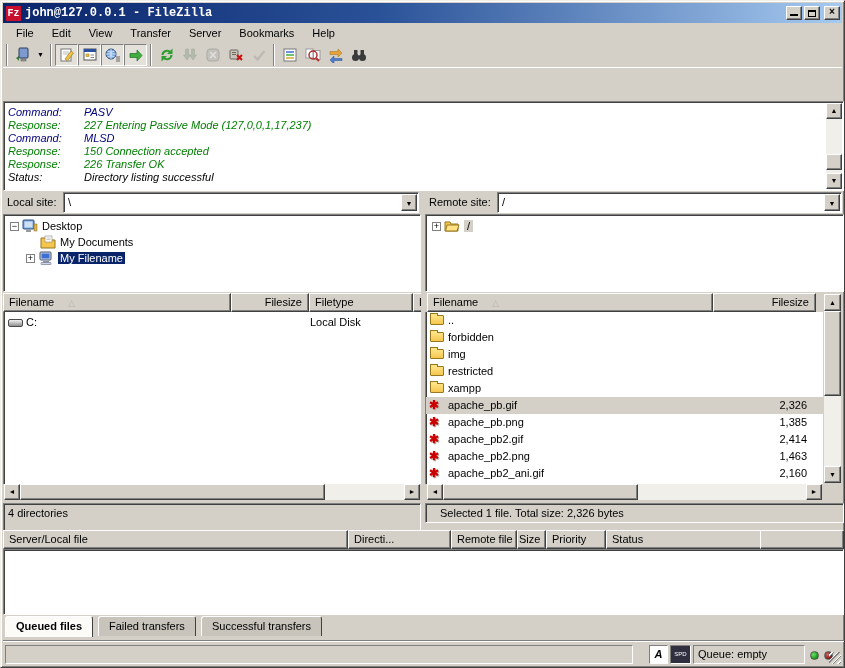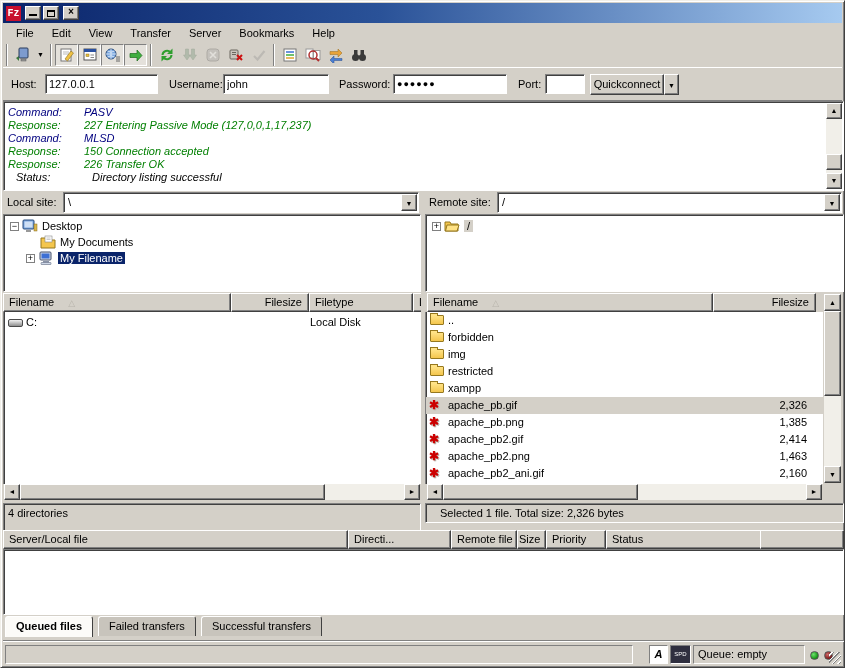--- a/index.html
+++ b/index.html
@@ -41,21 +41,21 @@
   .qlabel { position:absolute; top:10px; }
   .qinput { position:absolute; top:6px; height:20px; border:1px solid #808080; border-right-color:#fff;
     border-bottom-color:#fff; box-shadow:inset 1px 1px 0 #404040; padding:0 3px; font-size:11px;
     font-family:"Liberation Sans",sans-serif; background:#fff; }
   #qcbtn { position:absolute; left:587px; top:6px; width:74px; height:21px; font-size:11px; text-align:center; line-height:19px; }
   #qcdd { position:absolute; left:661px; top:6px; width:15px; height:21px; font-size:7px; text-align:center; line-height:21px; }
   
   #log { left:2px; top:100px; width:841px; height:90px; }
   .logline { position:absolute; left:4px; height:13px; white-space:nowrap;font-style:italic; }
   .llabel { display:inline-block; width:76px; }
-  .lc { color:#00007f; } .lr { color:#007f00; } .ls { color:#000;margin-left:8px; }
+  .lc { color:#00007f; } .lr { color:#007f00; } .ls { color:#000; }
   
   .sbtn { position:absolute; font-size:7px; text-align:center; color:#000;
     border:1px solid #fff; border-right-color:#404040; border-bottom-color:#404040;
     box-shadow: inset -1px -1px 0 #808080; background:#d4d0c8; }
   .strack { position:absolute; background:#f1efe9; }
   .sthumb { position:absolute; border:1px solid #fff; border-right-color:#404040; border-bottom-color:#404040;
     box-shadow: inset -1px -1px 0 #808080; background:#d4d0c8; }
   
   .sitelabel { position:absolute; top:4px; }
   .combo { position:absolute; top:0; height:21px; background:#fff; border:1px solid #808080;
@@ -102,20 +102,21 @@
   #grip { position:absolute; right:3px; bottom:3px; width:12px; height:12px;
     background:repeating-linear-gradient(135deg,transparent 0 2px,#fff 2px 3px,#808080 3px 4px); }
 </style>
 </head>
 <body>
 
 <div id="win">
 
   <div id="titlebar" class="abs">
     <div id="fzicon">Fz</div>
+    <div id="title">john@127.0.0.1 - FileZilla</div>
     <div class="tbtn raised">
         <span class="glyph-min"></span>
       </div>
     <div class="tbtn raised">
         <span class="glyph-max"></span>
       </div>
     <div class="tbtn raised" style="margin-left:2px"><span>×</span></div>
   </div>
 
   <div id="menubar" class="abs">
@@ -231,32 +232,20 @@
       <svg viewBox="0 0 16 16">
           <rect x="3" y="3" width="3.5" height="5" fill="#3a3a3a"></rect>
           <rect x="9.5" y="3" width="3.5" height="5" fill="#3a3a3a"></rect>
           <circle cx="4.5" cy="10.5" r="3.5" fill="#3a3a3a"></circle>
           <circle cx="11.5" cy="10.5" r="3.5" fill="#3a3a3a"></circle>
           <rect x="6" y="8.5" width="4" height="3" fill="#3a3a3a"></rect>
         </svg>
     </div>
   </div>
 
-  <div id="quickbar" class="abs">
-    <span class="qlabel" style="left:8px">Host:</span>
-    <input class="qinput" style="left: 42px; width: 113px;" value="127.0.0.1">
-    <span class="qlabel" style="left:166px">Username:</span>
-    <input class="qinput" style="left: 220px; width: 106px;" value="john">
-    <span class="qlabel" style="left:336px">Password:</span>
-    <input class="qinput" style="left: 390px; width: 114px; font-size: 9px; letter-spacing: 1px;" value="●●●●●●">
-    <span class="qlabel" style="left:515px">Port:</span>
-    <input class="qinput" style="left: 542px; width: 40px;" value="">
-    <div id="qcbtn" class="raised">Quickconnect</div>
-    <div id="qcdd" class="raised">▼</div>
-  </div>
 
   <div id="log" class="abs sunken">
     <div class="logline lc" style="top:4px"><span class="llabel">Command:</span><span>PASV</span></div>
     <div class="logline lr" style="top:17px"><span class="llabel">Response:</span><span>227 Entering Passive Mode (127,0,0,1,17,237)</span></div>
     <div class="logline lc" style="top:30px"><span class="llabel">Command:</span><span>MLSD</span></div>
     <div class="logline lr" style="top:43px"><span class="llabel">Response:</span><span>150 Connection accepted</span></div>
     <div class="logline lr" style="top:56px"><span class="llabel">Response:</span><span>226 Transfer OK</span></div>
     <div class="logline ls" style="top:69px"><span class="llabel">Status:</span><span>Directory listing successful</span></div>
     <div class="sbtn" style="right:1px; top:1px; width:16px; height:16px; line-height:14px">▲</div>
     <div class="strack" style="right:1px; top:17px; width:16px; bottom:17px"></div>

